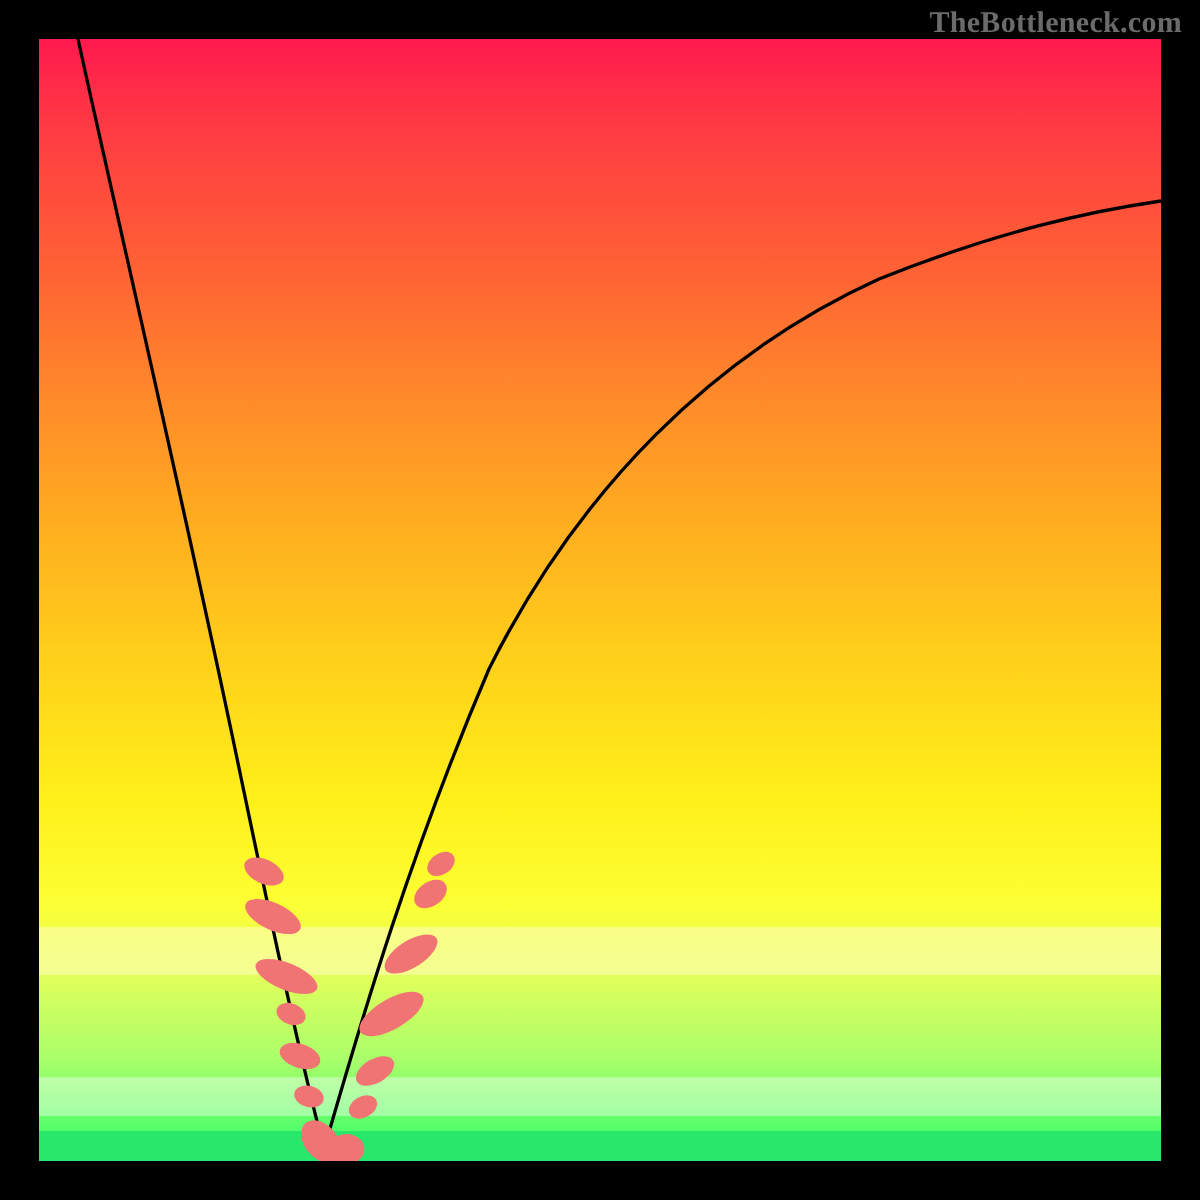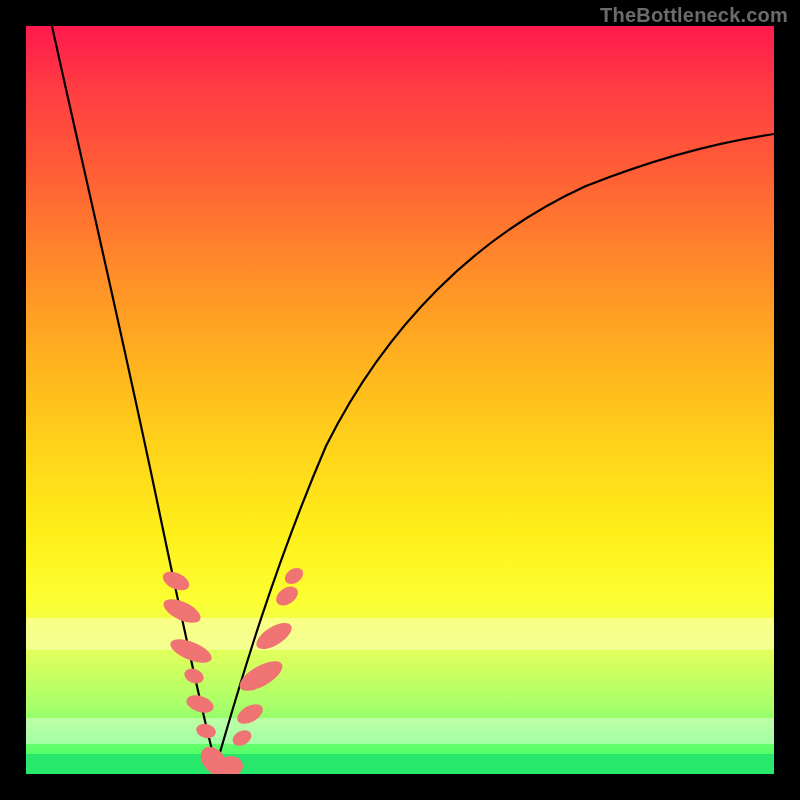--- a/index.html
+++ b/index.html
@@ -50,21 +50,21 @@
     left: 0;
     right: 0;
     bottom: 0;
     height: 20px;
     background: #27e86a;
   }
   .watermark {
     position: absolute;
     top: 4px;
     right: 12px;
-    font-family: Liberation Sans, sans-serif;
+    font-family: Liberation Serif, serif;
     font-size: 20px;
     font-weight: bold;
     color: #6b6b6b;
     letter-spacing: 0.2px;
   }
   svg.curve {
     position: absolute;
     left: 0;
     top: 0;
     width: 748px;

